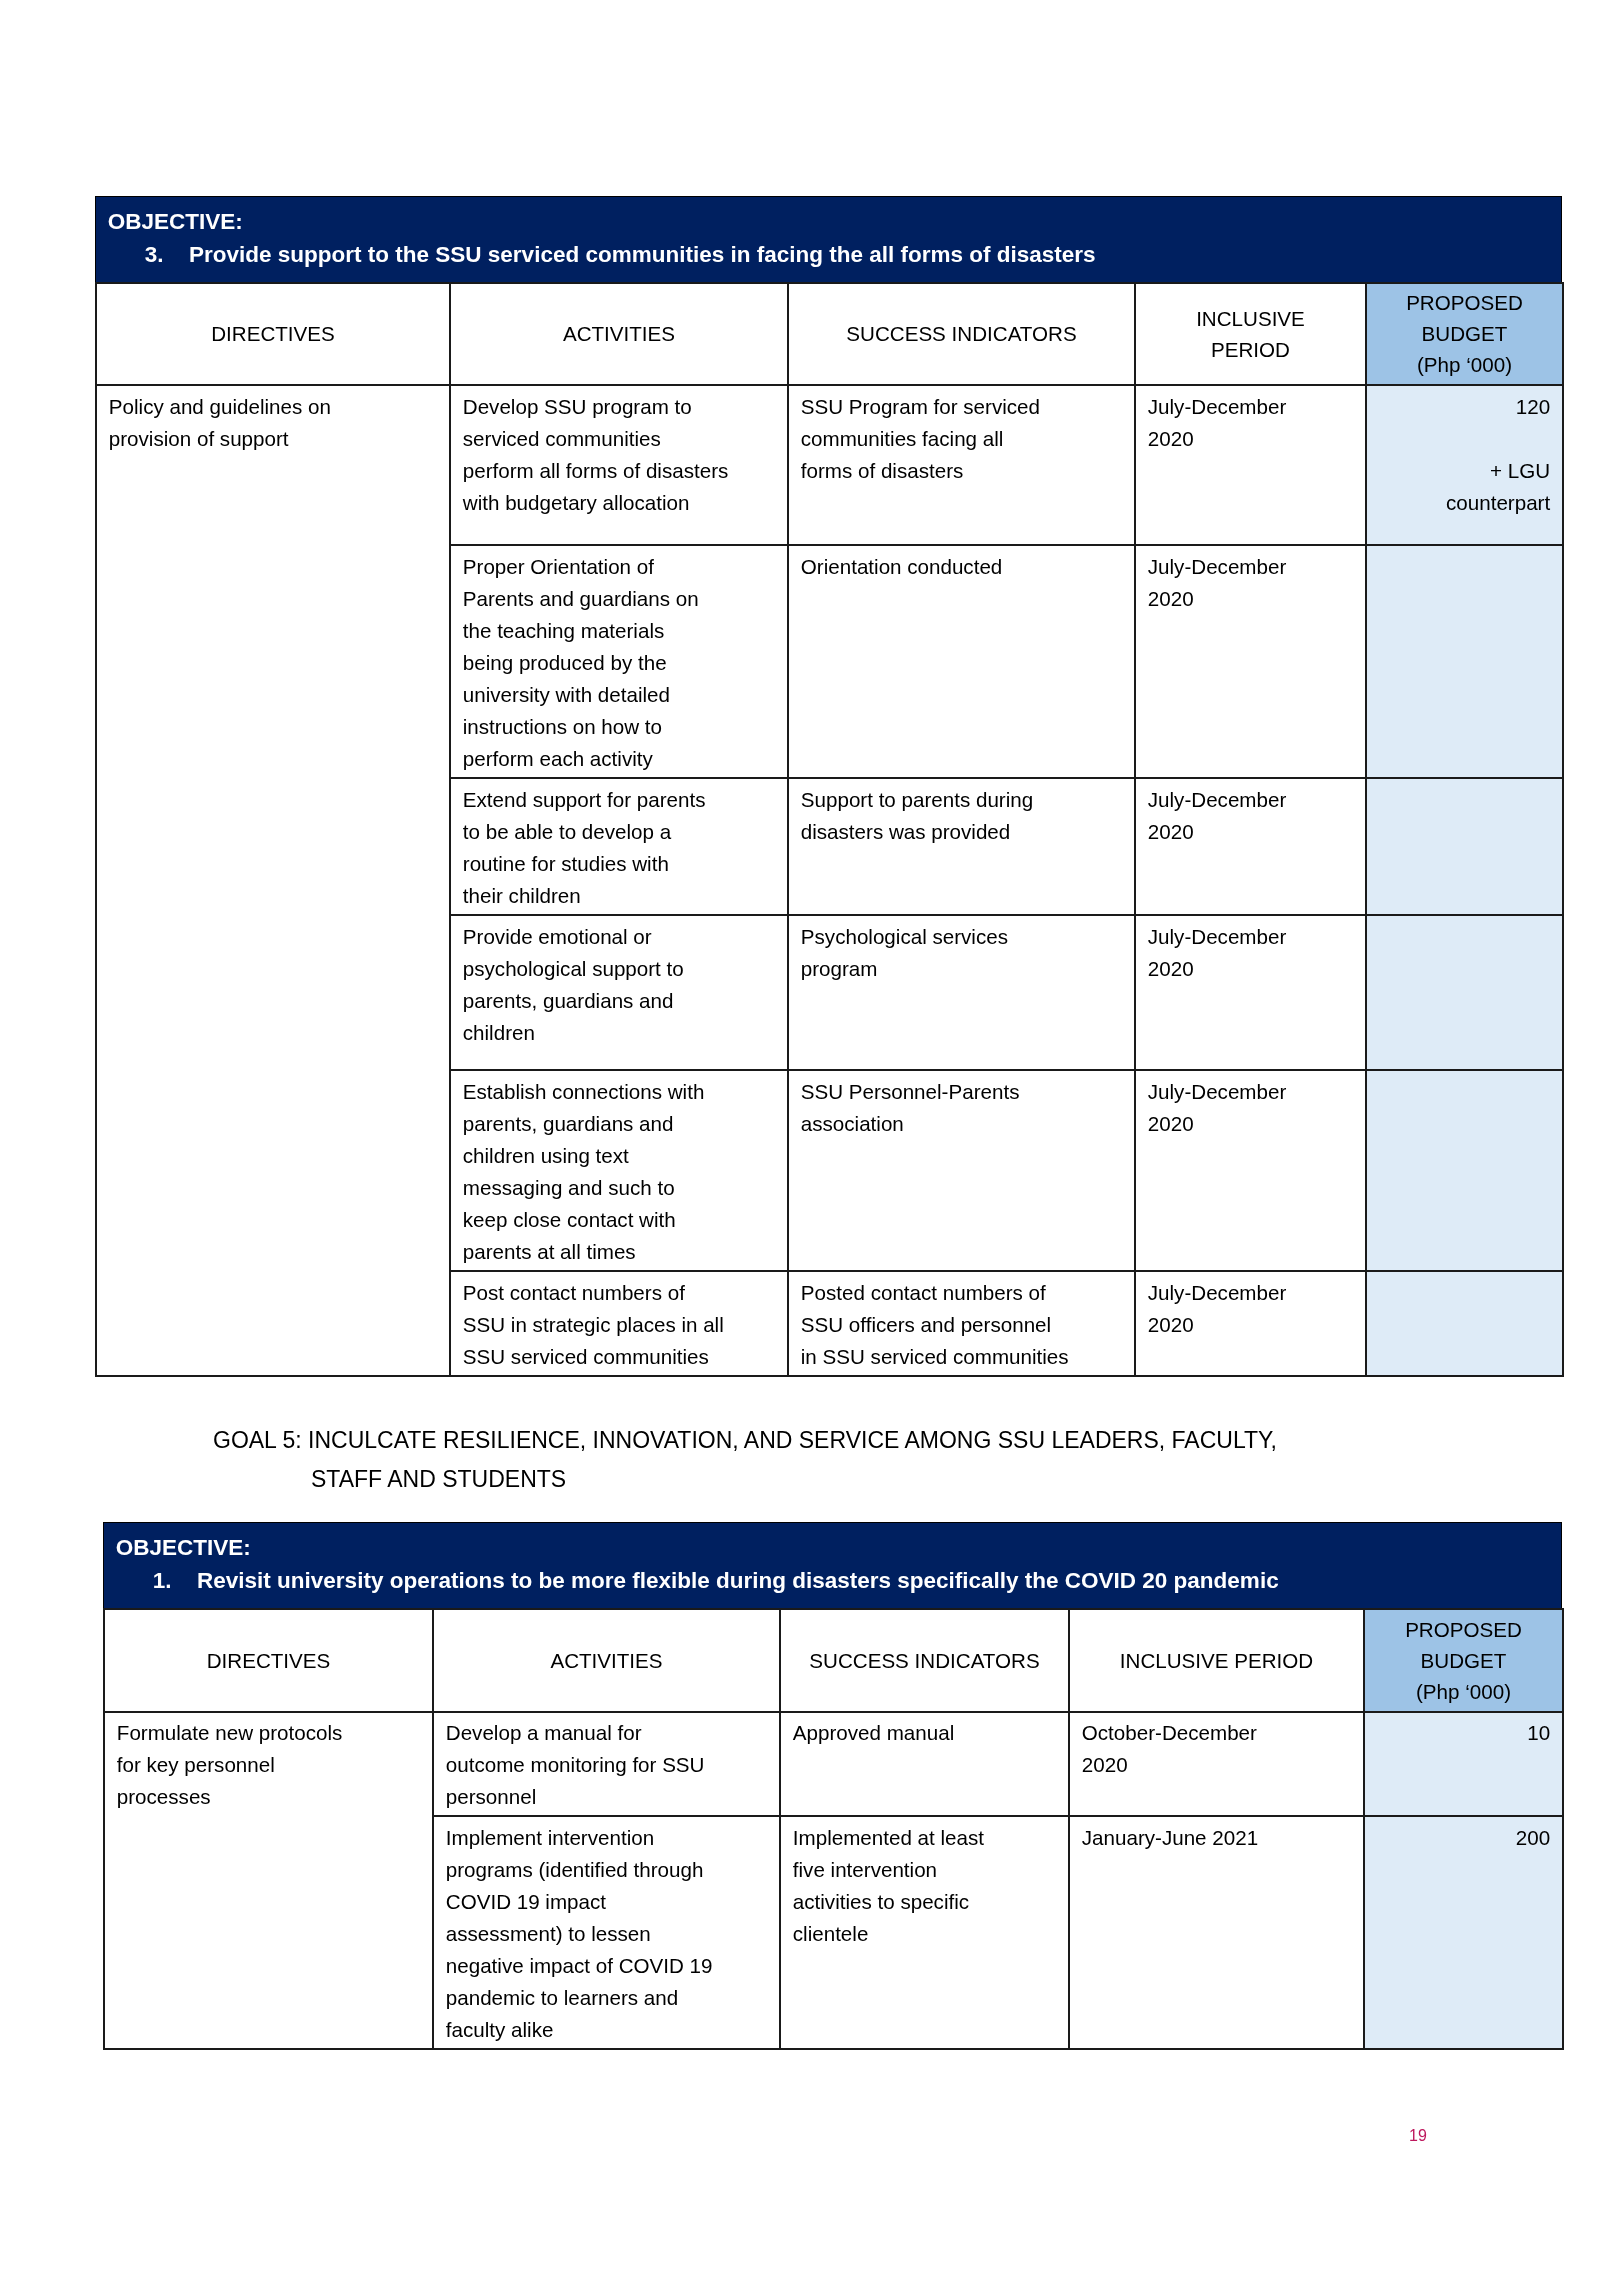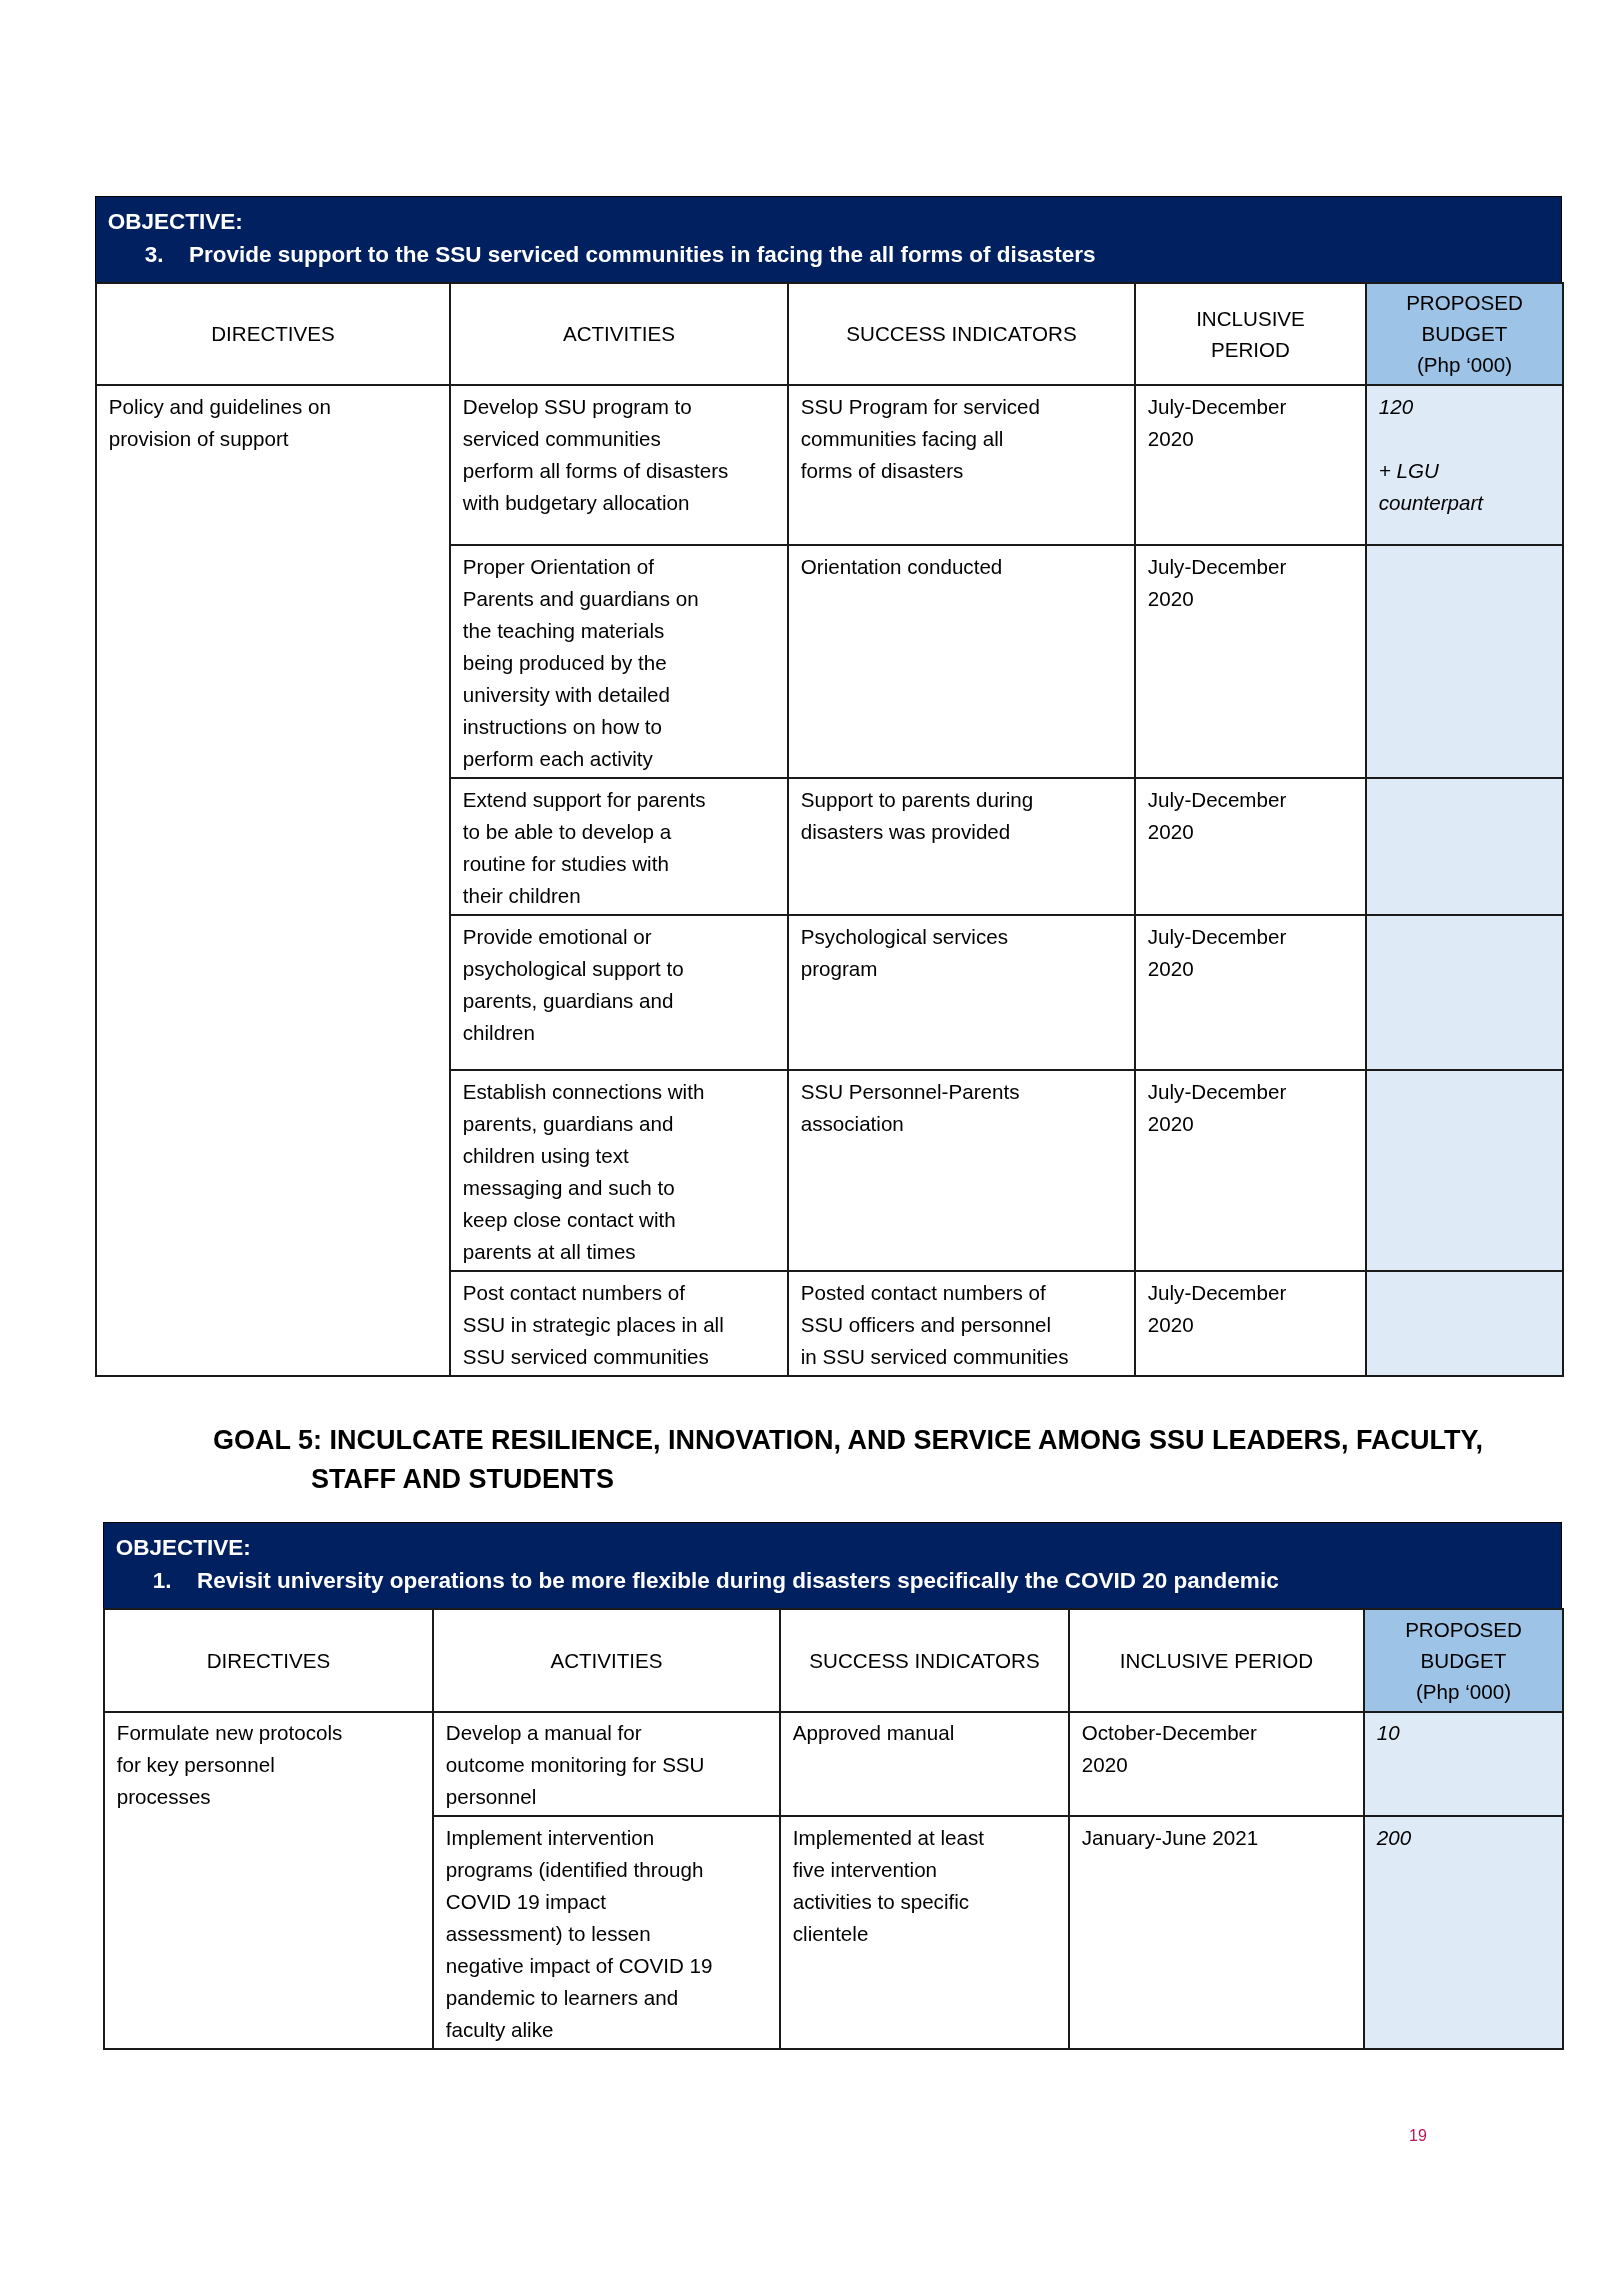--- a/index.html
+++ b/index.html
@@ -26,26 +26,26 @@
     overflow:hidden;
   }
   th {
     font-weight:normal; text-align:center; vertical-align:middle;
     line-height:31px; background:#ffffff; padding:3.9px 7.8px;
   }
   th.budget-h { background:#9DC3E6; }
   td {
     vertical-align:top; text-align:left; line-height:32px; padding:4.9px 11.8px 2px 11.8px;
   }
-  td.budget { background:#DEEBF7; text-align:left;font-style:italic; }
+  td.budget { background:#DEEBF7; text-align:right; }
   td.period { }
 
   
   .goal {
-    font-weight:bold; font-size:27px; line-height:39px; color:#000;
+    font-weight:normal; font-size:23px; line-height:39px; color:#000;
     width:1274px;
   }
   .goal .goal-line2 { padding-left:98px; }
 
   .page-number { font-size:16px; color:#be185d; }
 </style>
 </head>
 <body>
 
 <div class="page">

